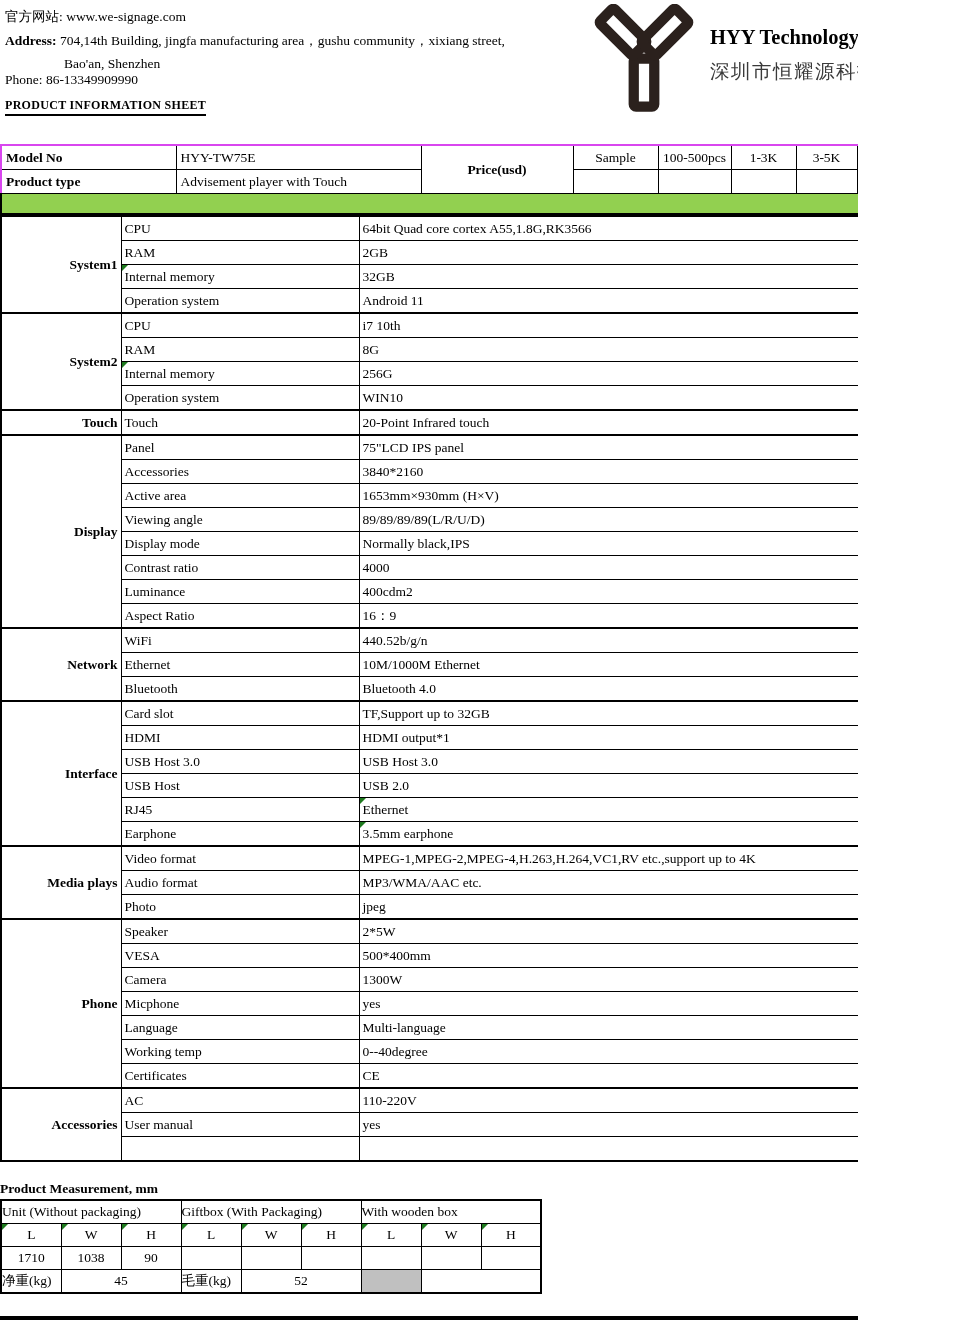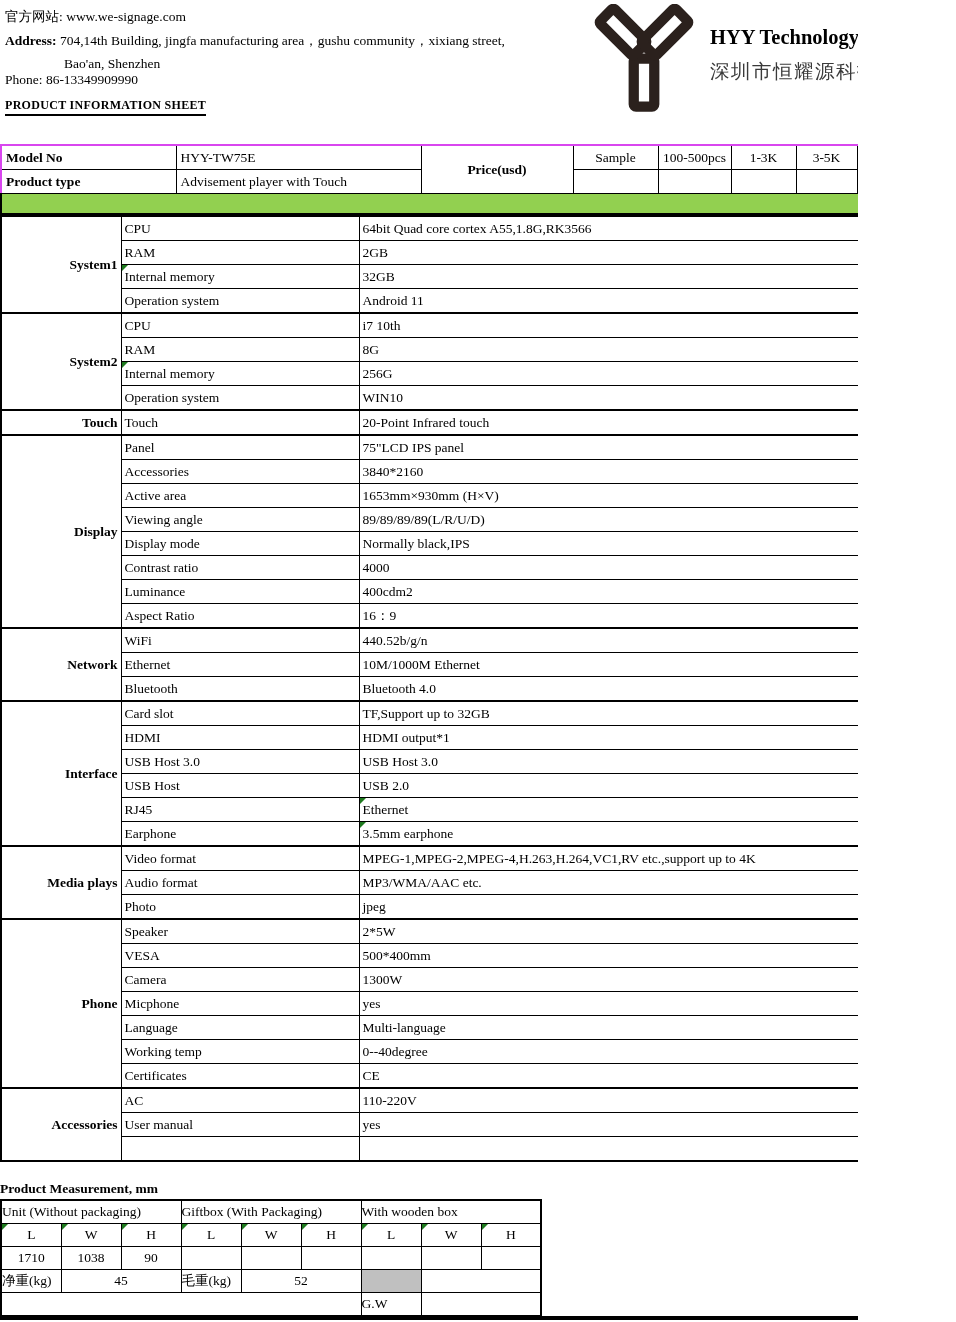--- a/index.html
+++ b/index.html
@@ -311,22 +311,17 @@
         <td class="c"></td>
       </tr>
       <tr>
         <td>净重(kg)</td>
         <td colspan="2" class="c">45</td>
         <td>毛重(kg)</td>
         <td colspan="2" class="c">52</td>
         <td class="gray"></td>
         <td colspan="2"></td>
       </tr>
-      <tr>
-        <td colspan="6"></td>
-        <td>G.W</td>
-        <td colspan="2"></td>
-      </tr>
     </tbody>
   </table>
 
   <div class="abs bottom-rule"></div>
 </div>
 
 </body></html>

